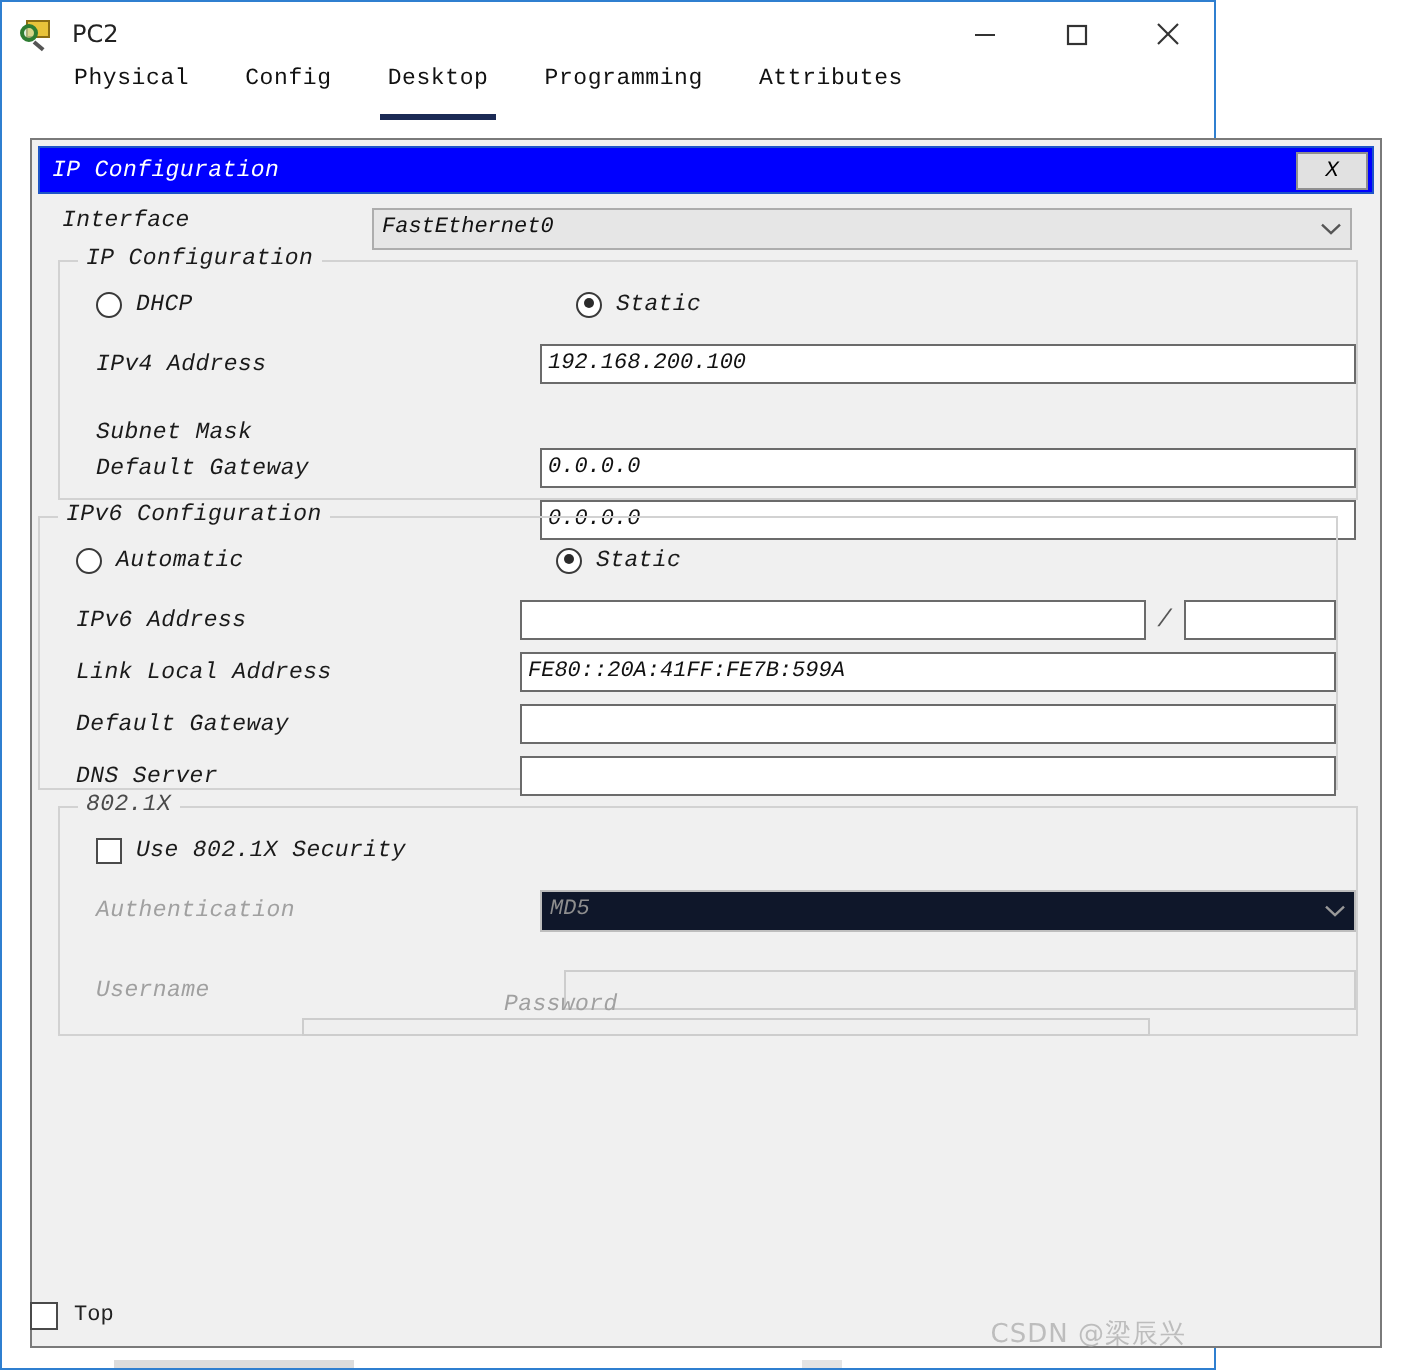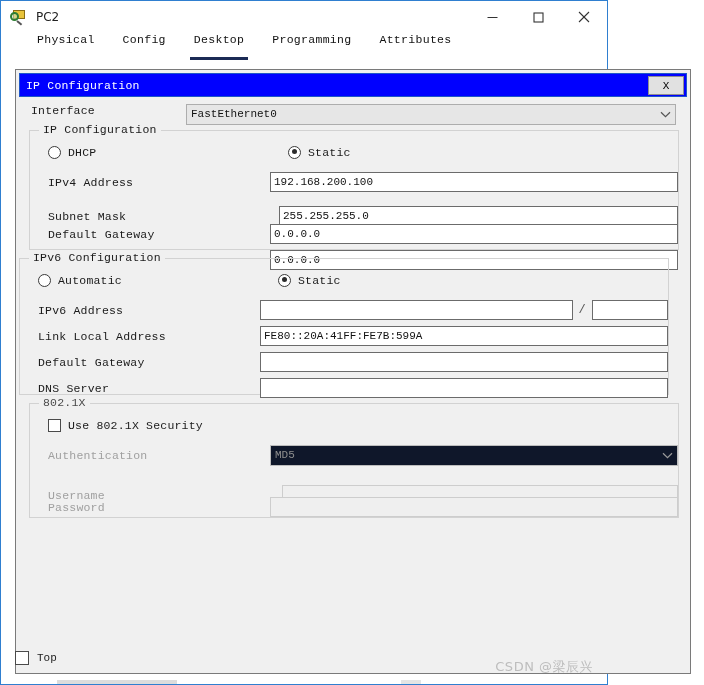--- a/index.html
+++ b/index.html
@@ -134,20 +134,21 @@
   }
 
   
   #ipcfg-window {
     position: absolute;
     left: 3px; top: 3px;
     width: 668px;
     height: 562px;
     box-sizing: border-box;
     background: #f0f0f0;
+    font-style: italic;
   }
   #ipcfg-titlebar {
     height: 24px;
     background: #0000ff;
     border: 1px solid #1e55c8;
     box-sizing: border-box;
     display: flex;
     align-items: center;
     position: relative;
   }
@@ -451,21 +452,20 @@
           </div>
         </div>
 
         <div class="grow" style="top:40px;">
           <span class="lbl">IPv4 Address</span>
           <div class="field">192.168.200.100</div>
         </div>
 
         <div class="grow" style="top:74px;gap:9px;">
           <span class="lbl">Subnet Mask</span>
-          <div class="field">255.255.255.0</div>
         </div>
 
         <div class="grow" style="top:92px;">
           <span class="lbl">Default Gateway</span>
           <div class="field">0.0.0.0</div>
         </div>
 
         <div class="grow" style="top:118px;">
           <span class="lbl">DNS Server</span>
           <div class="field">0.0.0.0</div>
@@ -525,21 +525,21 @@
               <path d="M1 1.3 L5.5 5.6 L10 1.3" fill="none" stroke="#999" stroke-width="1.2"></path>
             </svg>
           </div>
         </div>
 
         <div class="grow" style="top:80px;gap:12px;">
           <span class="lbl dim">Username</span>
           <div class="field disabled"></div>
         </div>
 
-        <div class="grow" style="top:92px;">
+        <div class="grow" style="top:92px;flex-direction:column;">
           <span class="lbl dim">Password</span>
           <div class="field disabled"></div>
         </div>
       </div>
 
     </div>
   </div>
 
   <div id="topbar-bottom">
     <span class="cbox" style="width:14px;height:14px;"></span>

